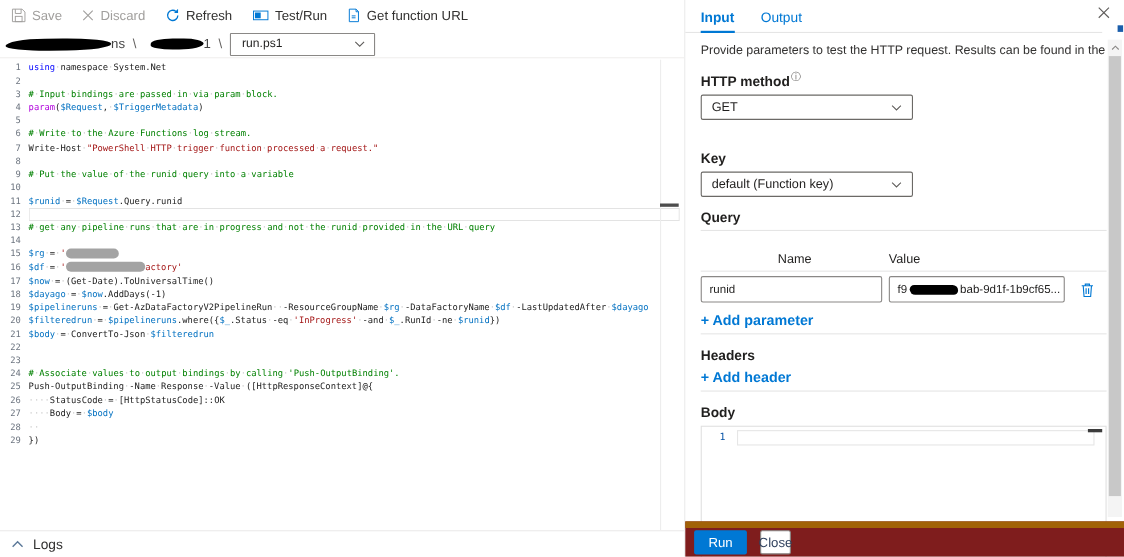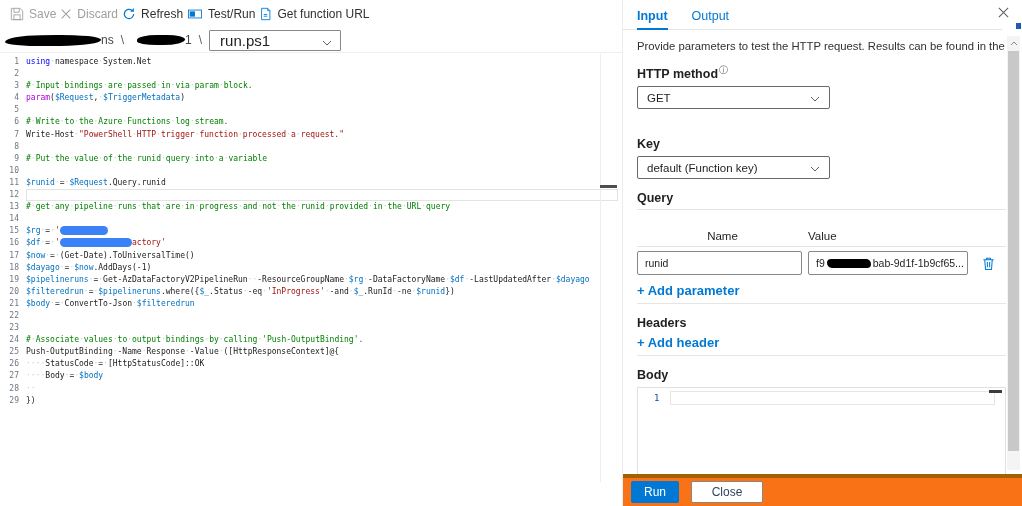--- a/index.html
+++ b/index.html
@@ -3,53 +3,53 @@
 <meta charset="utf-8">
 <style>
   * { margin:0; padding:0; box-sizing:border-box; }
   html,body { width:1022px; height:506px; overflow:hidden; background:#fff;
               font-family:"Liberation Sans", sans-serif; color:#323130; }
 
   
   .left-region { position:absolute; left:0; top:0; width:622px; height:506px; background:#fff; }
 
   .toolbar { position:absolute; left:0; top:0; width:622px; height:28px;
-             display:flex; align-items:center; padding-left:10px; gap:4px; }
+             display:flex; align-items:center; padding-left:10px; gap:18px; }
   .tb-btn { display:flex; align-items:center; gap:5px; font-size:12px; color:#323130; cursor:default; }
   .tb-btn .tb-icon { display:flex; align-items:center; }
   .tb-btn.disabled { color:#a19f9d; }
 
   .breadcrumb { position:absolute; left:0; top:28px; width:622px; height:25px;
                 display:flex; align-items:center; padding-left:5px; font-size:12px; color:#444;
                 border-bottom:1px solid #f0efee; }
   .blob { display:inline-block; background:#000; }
   .blob1 { width:96px; height:11px; border-radius:45% 55% 50% 50% / 70% 55% 60% 50%; transform:rotate(-.6deg); }
   .blob2 { width:48px; height:10px; border-radius:50% 45% 55% 50% / 60% 55% 65% 45%; margin-left:6px; }
   .bc-sep { margin:0 7px; color:#605e5c; }
   .file-select { width:132px; height:21px; border:1px solid #8a8886; border-radius:1px;
                  display:flex; align-items:center; justify-content:space-between;
-                 padding:0 8px 0 10px; font-size:15px; color:#201f1e; }
+                 padding:0 8px 0 10px; font-size:11px; color:#201f1e; }
 
   
   .editor { position:absolute; left:0; top:54px; width:618px; height:428px;
             background:#fff; overflow:hidden; font-family:"DejaVu Sans Mono", monospace; }
   .code-lines { padding-top:2px; }
   .code-line { display:flex; height:12.1px; line-height:12.1px; }
   .gutter { flex:none; width:26px; text-align:right; padding-right:7px;
             font-size:8px; color:#6e7681; }
   .lcontent { flex:1; white-space:pre; font-size:8px; color:#1b1b1b; }
   .code-line.current .lcontent { box-shadow:inset 0 0 0 1px #e3e3e3; }
   .ws { color:#c9c9c9; }
   .tk-k { color:#0000ff; }
   .tk-kp { color:#af00db; }
   .tk-v { color:#0070c1; }
   .tk-c { color:#008000; }
   .tk-s { color:#a31515; }
   .tk-d { color:#1b1b1b; }
-  .tk-x { background:#3b82f6; color:transparent; border-radius:5px;margin-top:27px; }
+  .tk-x { background:#a3a3a3; color:transparent; border-radius:5px;margin-top:27px; }
   .ov-line { position:absolute; left:600px; top:0; bottom:0; width:1px; background:#ededed; }
   .ov-mark { position:absolute; left:600px; top:131px; width:17px; height:3px; background:#4d4d4d; }
 
   .logs-bar { position:absolute; left:0; top:482px; width:622px; height:24px;
               border-top:1px solid #eceaea; display:flex; align-items:center;
               padding-left:10px; gap:8px; font-size:12.5px; color:#323130; background:#fff; }
 
   
   .panel { position:absolute; left:622px; top:0; width:400px; height:506px;
            background:#fff; border-left:1px solid #ececec; }
@@ -83,26 +83,26 @@
   .trash-btn { margin-left:13px; display:flex; align-items:center; }
   .add-link { color:#0078d4; font-size:13px; margin-top:8px; display:inline-block; cursor:default;font-weight:bold; }
   .add-link.hdr { margin-top:5px; }
 
   .body-editor { margin-top:5px; height:132px; border:1px solid #e0e0e0; position:relative;
                  font-family:"DejaVu Sans Mono", monospace; background:#fff; }
   .bln { position:absolute; left:16px; top:5px; font-size:9px; color:#0451a5; }
   .bcur { position:absolute; left:32px; right:10px; top:3px; height:14px; border:1px solid #e6e6e6; }
   .bmark { position:absolute; right:3px; top:2px; width:13px; height:3px; background:#3c3c3c; }
 
-  .panel-footer { position:absolute; left:0; right:0; bottom:0; height:32px; background:#f97316;
-                  border-top:4px solid #a16207; display:flex; align-items:center;
+  .panel-footer { position:absolute; left:0; right:0; bottom:0; height:32px; background:#7f1d1d;
+                  border-top:6px solid #a16207; display:flex; align-items:center;
                   padding-left:8px; gap:12px; }
   .run-btn { width:48px; height:22px; background:#0078d4; color:#fff; border-radius:2px;
              display:flex; align-items:center; justify-content:center; font-size:12px; cursor:default; }
-  .close-btn { width:72px; height:22px; background:#fff; border:1px solid #8a8886; color:#32435f;
+  .close-btn { width:28px; height:22px; background:#fff; border:1px solid #8a8886; color:#32435f;
                border-radius:2px; display:flex; align-items:center; justify-content:center;
                font-size:12px; cursor:default; }
 
   .panel-scroll { position:absolute; right:2px; top:36px; width:13px; height:434px; background:#f4f4f4; }
   .scroll-arrow { height:14px; display:flex; align-items:center; justify-content:center; }
   .scroll-thumb { position:absolute; left:1px; top:15px; width:11px; height:400px; background:#c8c8c8; }
   .blue-dot { position:absolute; right:1px; top:23px; width:5px; height:6px; background:#1b5eab; }
 </style>
 </head>
 <body>
@@ -291,20 +291,28 @@
         </div>
         <div class="code-line">
           <span class="gutter">29</span>
           <span class="lcontent"><span class="tk-d">})</span></span>
         </div>
       </div>
     <div class="ov-line"></div>
     <div class="ov-mark"></div>
   </div>
 
+  <div class="logs-bar">
+    <span>
+      <svg width="12" height="9" viewBox="0 0 12 9">
+          <path d="M1.5 7l4.5-4.5L10.5 7" fill="none" stroke="#5c7999" stroke-width="1.3"></path>
+        </svg>
+    </span>
+    <span>Logs</span>
+  </div>
 
 </div>
 
 <div class="panel">
 
   <span class="panel-close">
     <svg width="13" height="13" viewBox="0 0 14 14">
         <path d="M2 2l10 10M12 2L2 12" stroke="#605e5c" stroke-width="1.1"></path>
       </svg>
   </span>

